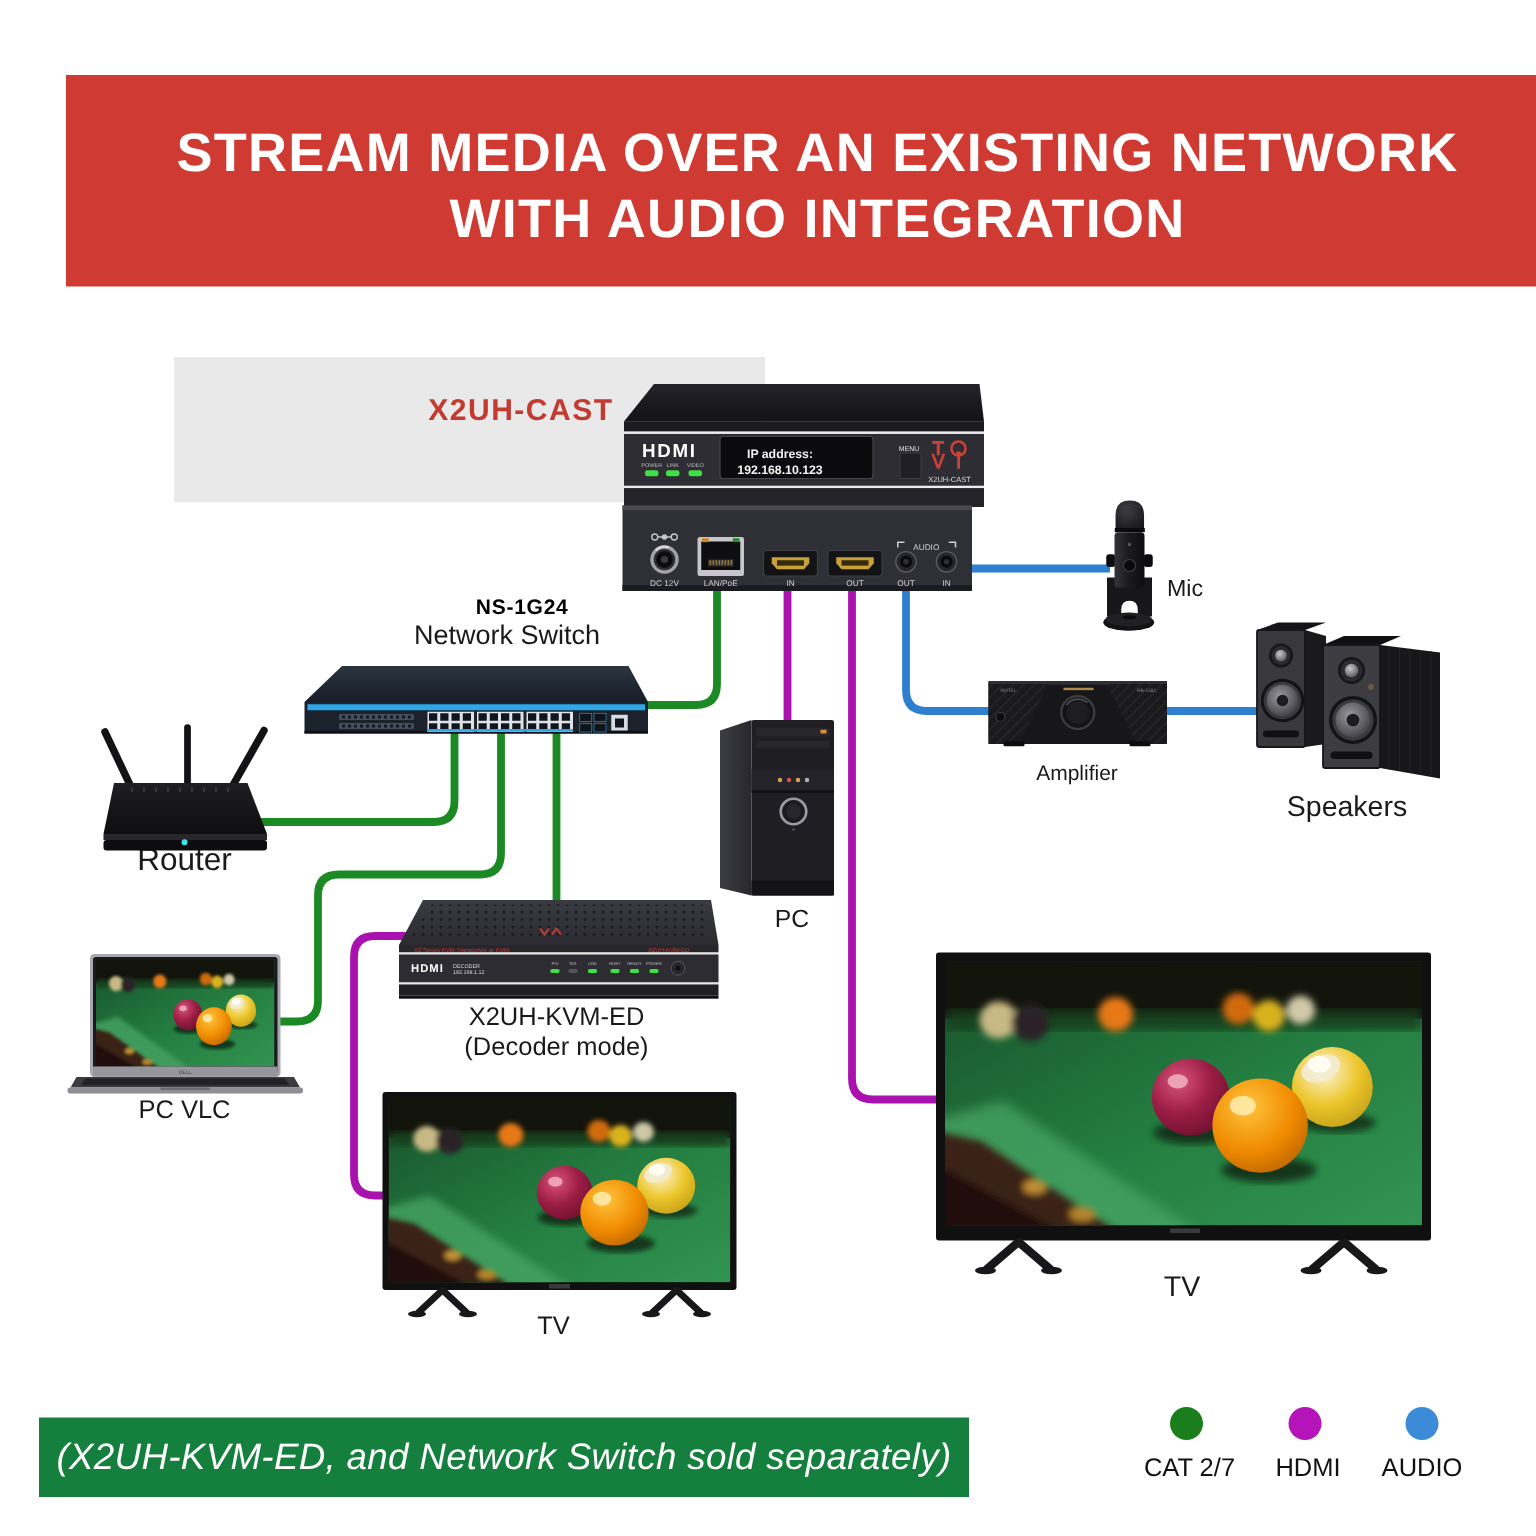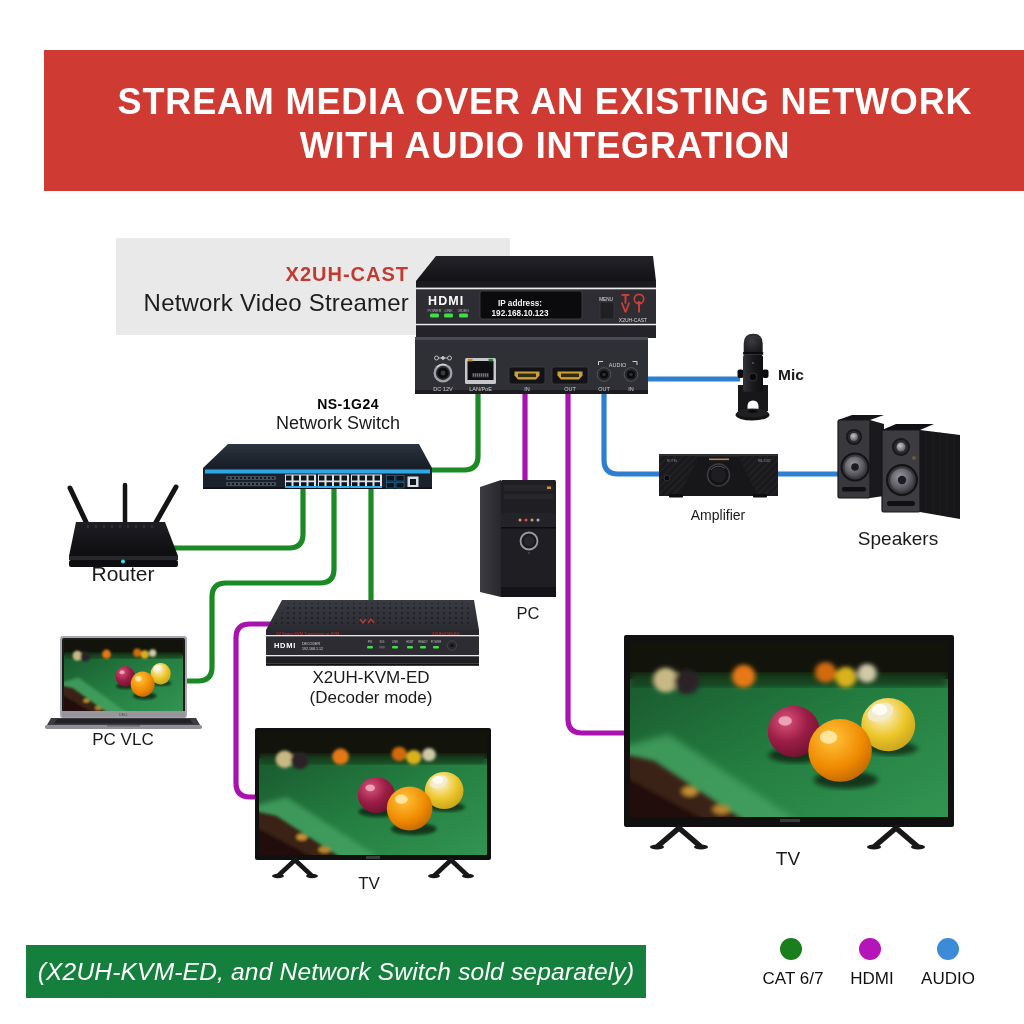--- a/index.html
+++ b/index.html
@@ -30,41 +30,40 @@
     <path d="M 604 388 V 460 Q 604 474 618 474 H 662" stroke="#2e7fd0"></path>
     <path d="M 644 379 H 740" stroke="#2e7fd0"></path>
     <path d="M 775 474 H 840" stroke="#2e7fd0"></path>
   </g>
 </svg>
 
 <div id="header" class="abs">STREAM MEDIA OVER AN EXISTING NETWORK<br>WITH AUDIO INTEGRATION</div>
 
 <div id="graybox" class="abs">
     <div class="t1">X2UH-CAST</div>
-    <div class="t2">Network Video Streamer</div>
   </div>
 
 <div class="abs lblr" style="left:259px;top:396px;width:120px;font-size:14px;letter-spacing:0.5px;">NS-1G24</div>
 <div class="abs lblk" style="left:240px;top:413px;width:160px;font-size:18px;text-align:right;">Network Switch</div>
 <div class="abs lblk" style="left:63px;top:562px;width:120px;font-size:21px;text-align:center;">Router</div>
 <div class="abs lblk" style="left:63px;top:730px;width:120px;font-size:17px;">PC VLC</div>
 <div class="abs lblk" style="left:291px;top:668px;width:160px;font-size:17px;line-height:19.5px;">X2UH-KVM-ED<br>(Decoder mode)</div>
 <div class="abs lblk" style="left:488px;top:604px;width:80px;font-size:16.5px;">PC</div>
-<div class="abs lblk" style="left:778px;top:366px;width:60px;font-size:15.5px;text-align:left;font-weight:bold;">Mic</div>
+<div class="abs lblk" style="left:778px;top:384px;width:60px;font-size:15.5px;text-align:left;">Mic</div>
 <div class="abs lblk" style="left:658px;top:507px;width:120px;font-size:14px;">Amplifier</div>
 <div class="abs lblk" style="left:838px;top:528px;width:120px;font-size:19px;">Speakers</div>
 <div class="abs lblk" style="left:748px;top:848px;width:80px;font-size:19px;">TV</div>
 <div class="abs lblk" style="left:329px;top:874px;width:80px;font-size:17px;">TV</div>
 
 <div id="footer" class="abs">(X2UH-KVM-ED, and Network Switch sold separately)</div>
 
 <div class="abs dot" style="left:780px;top:938px;background:#1a7e1d;"></div>
 <div class="abs dot" style="left:859px;top:938px;background:#b414b8;"></div>
 <div class="abs dot" style="left:937px;top:938px;background:#3b8bd8;"></div>
-<div class="abs leglbl" style="left:753px;width:80px;">CAT 6/7</div>
+<div class="abs leglbl" style="left:753px;width:80px;">CAT 2/7</div>
 <div class="abs leglbl" style="left:832px;width:80px;">HDMI</div>
 <div class="abs leglbl" style="left:908px;width:80px;">AUDIO</div>
 
 <svg class="abs" style="left:410px;top:252px" width="248" height="145" viewBox="0 0 248 145">
   <defs>
     <linearGradient id="stp" x1="0" y1="0" x2="0" y2="1">
       <stop offset="0" stop-color="#232329"></stop>
         <stop offset="1" stop-color="#131316"></stop>
     </linearGradient>
   </defs>

